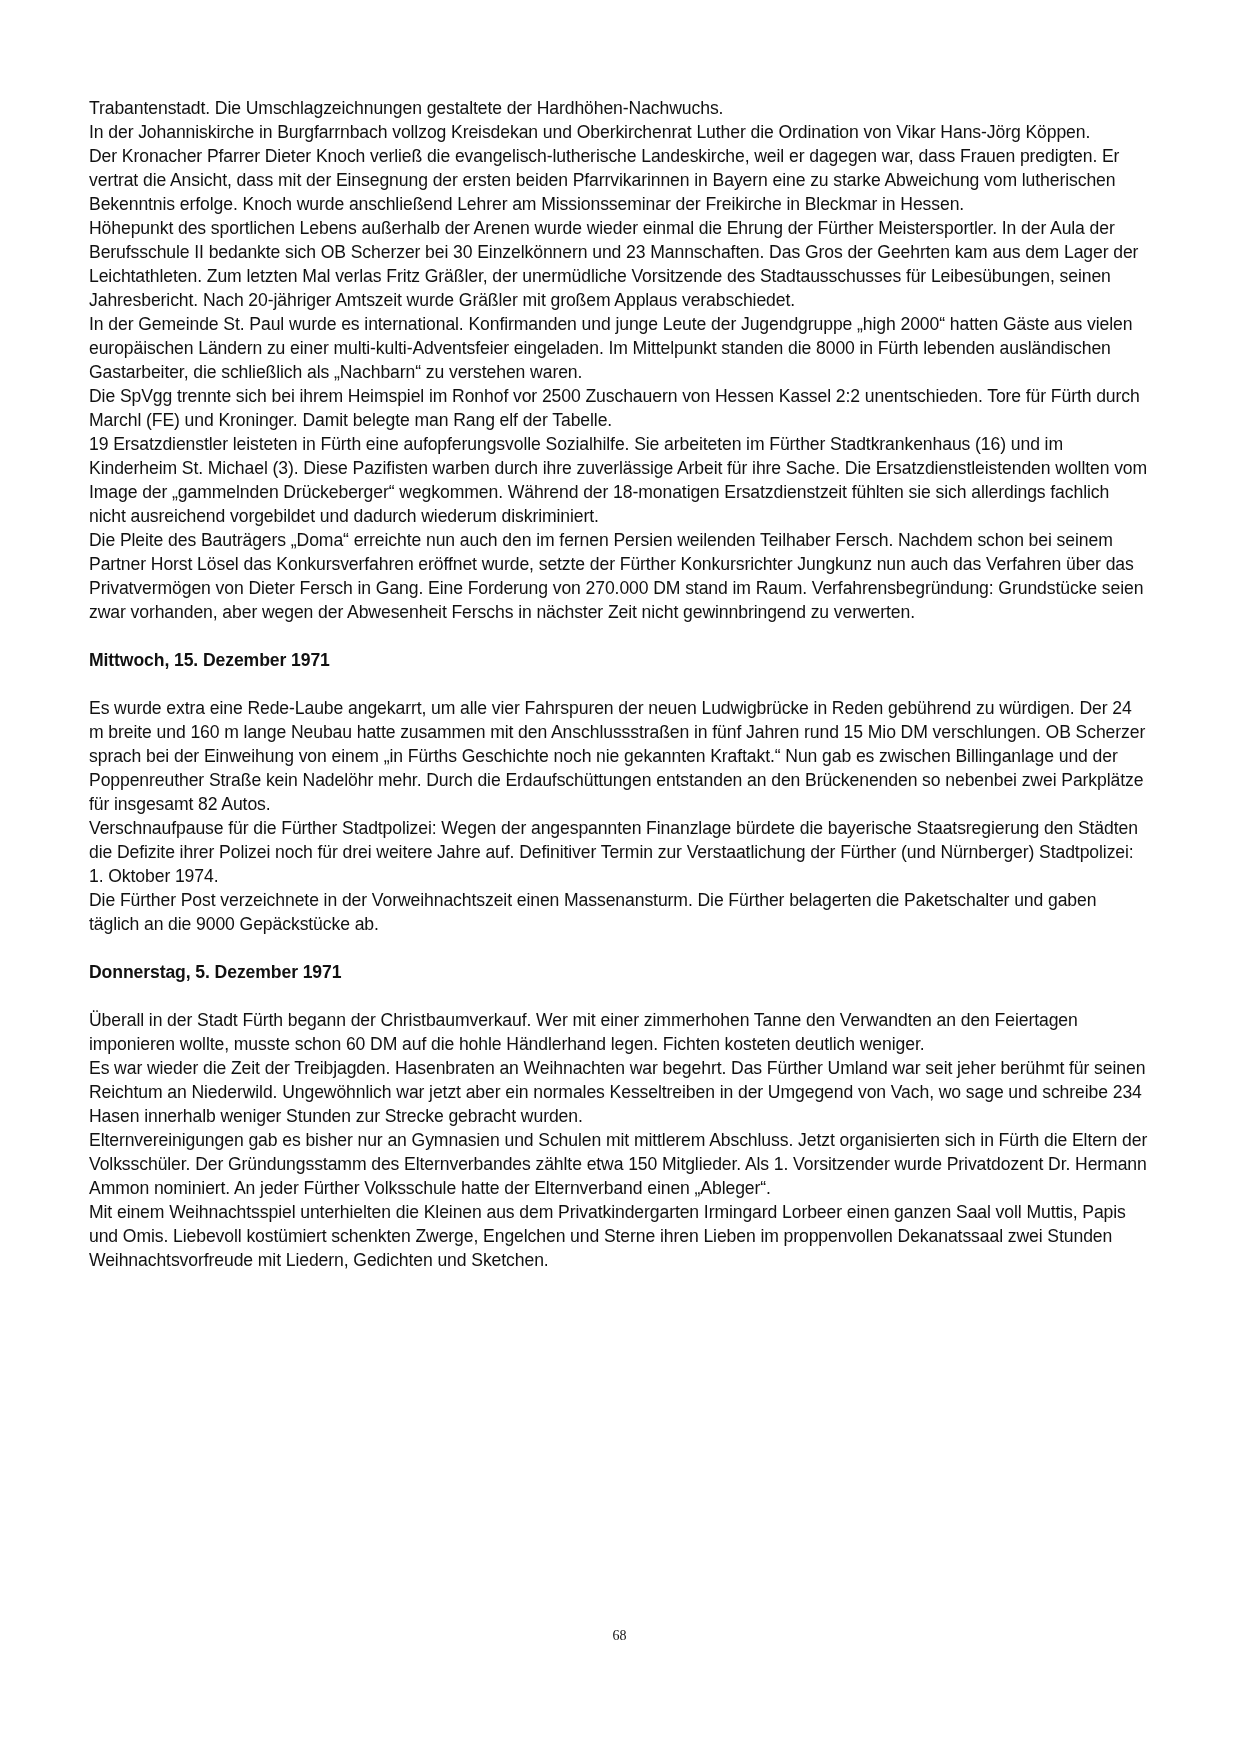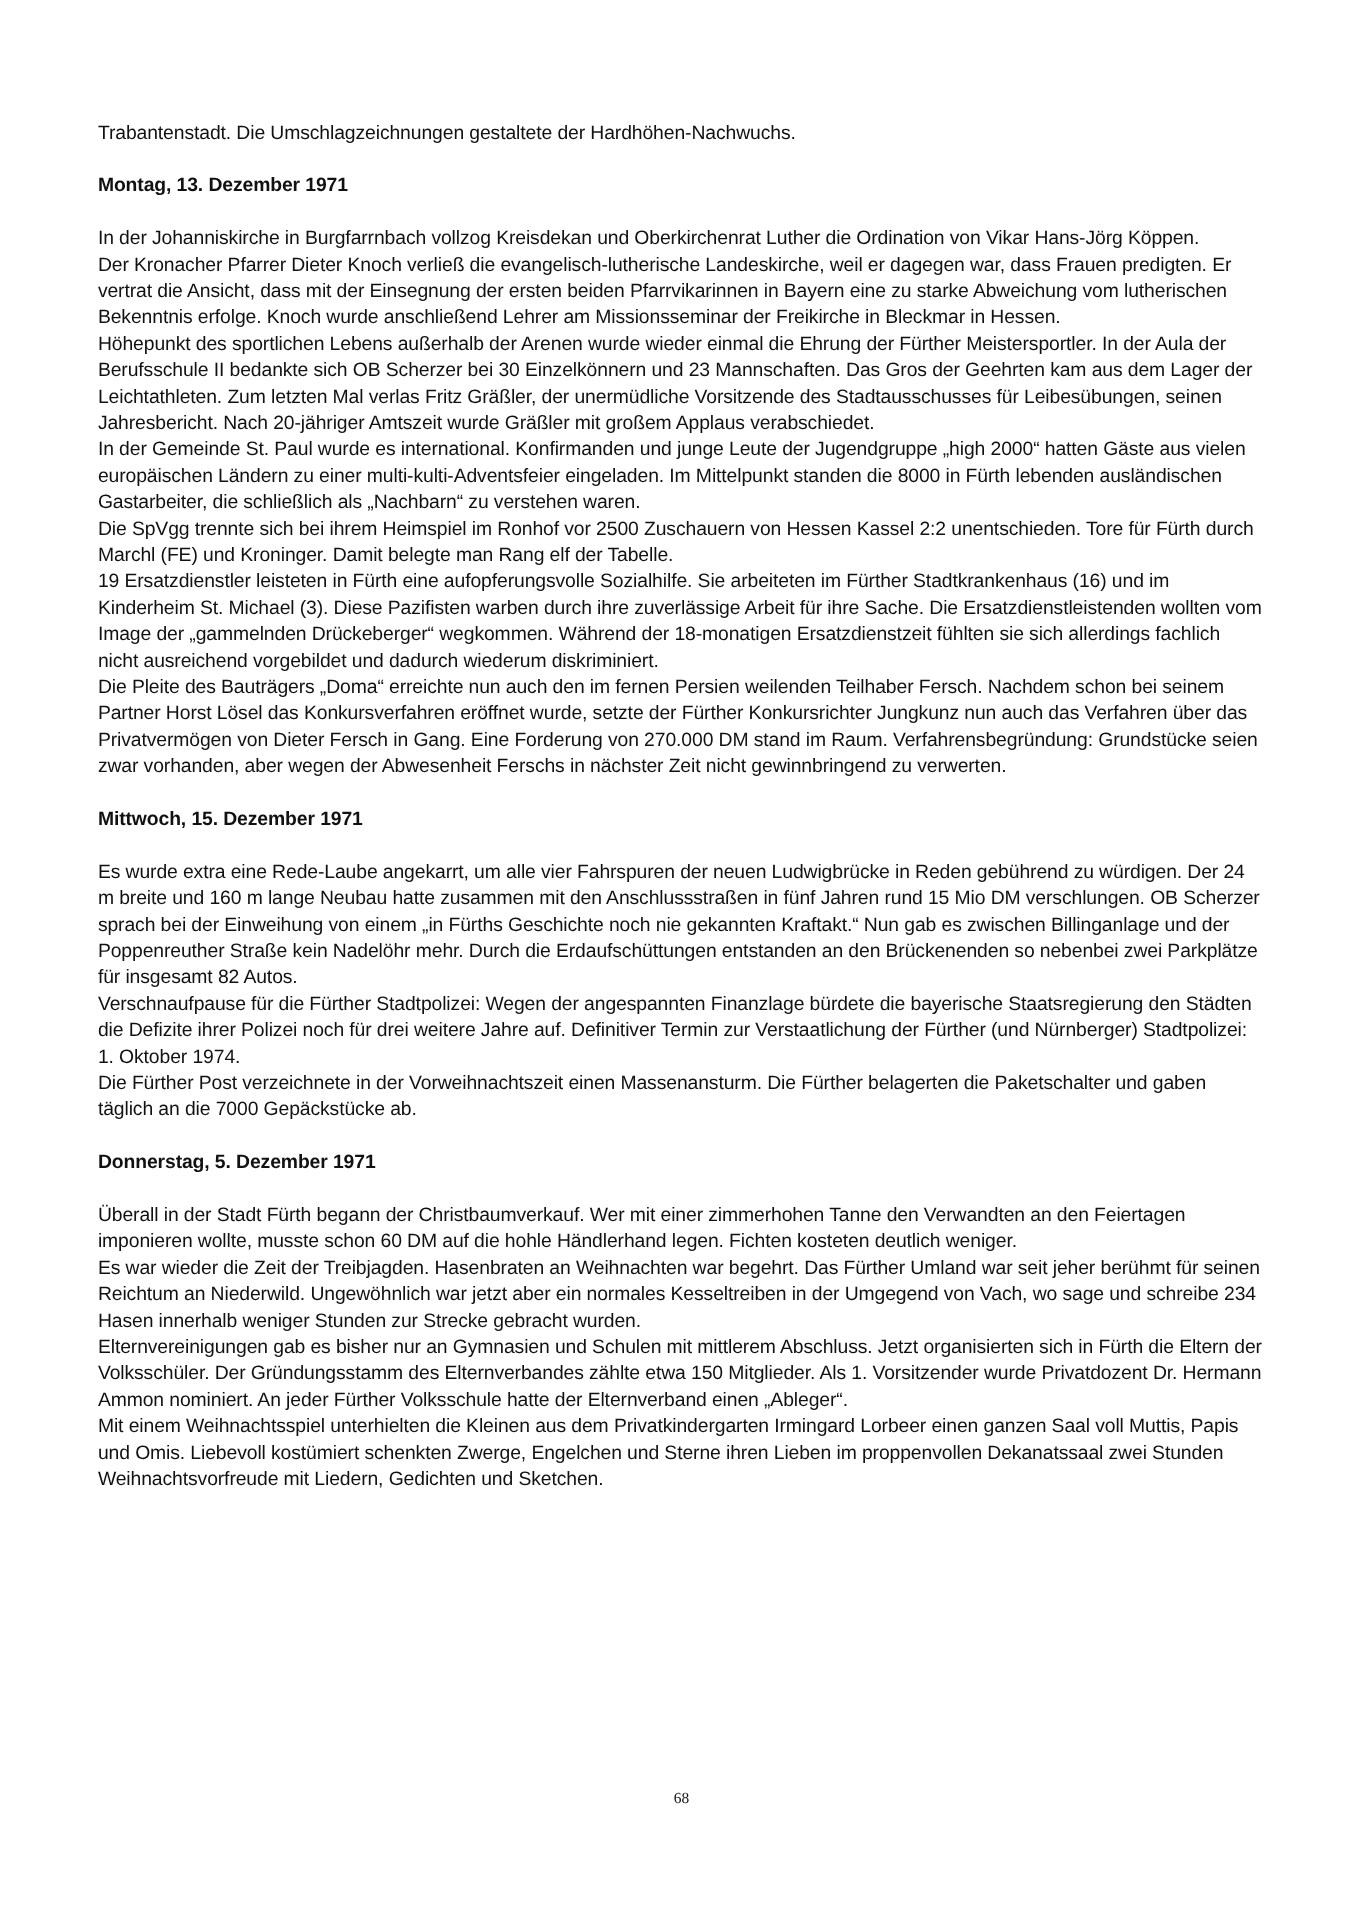--- a/index.html
+++ b/index.html
@@ -1,20 +1,20 @@
 <!DOCTYPE html>
 <html><head>
 <meta charset="utf-8">
 <style>
   html, body { margin: 0; padding: 0; background: #ffffff; }
   body { width: 1239px; height: 1753px; position: relative; overflow: hidden; }
   .page {
     position: absolute;
     left: 89px;
-    top: 108px;
+    top: 96px;
     width: 1060px;
     font-family: "Liberation Sans", sans-serif;
     font-size: 17.6px;
     line-height: 24px;
     color: #111111;
     letter-spacing: -0.1px;
   }
   .para { margin: 0; white-space: normal; }
   .heading {
     font-weight: bold;
@@ -33,38 +33,37 @@
     color: #111111;
   }
 </style>
 </head>
 <body>
 
 <div class="page">
   <p class="para">Trabantenstadt. Die Umschlagzeichnungen gestaltete der Hardhöhen-Nachwuchs.</p>
 
   <div class="section">
-    <p class="heading">Montag, 13. Dezember 1971</p>
     <p class="para">In der Johanniskirche in Burgfarrnbach vollzog Kreisdekan und Oberkirchenrat Luther die Ordination von Vikar Hans-Jörg Köppen.</p>
     <p class="para">Der Kronacher Pfarrer Dieter Knoch verließ die evangelisch-lutherische Landeskirche, weil er dagegen war, dass Frauen predigten. Er vertrat die Ansicht, dass mit der Einsegnung der ersten beiden Pfarrvikarinnen in Bayern eine zu starke Abweichung vom lutherischen Bekenntnis erfolge. Knoch wurde anschließend Lehrer am Missionsseminar der Freikirche in Bleckmar in Hessen.</p>
     <p class="para">Höhepunkt des sportlichen Lebens außerhalb der Arenen wurde wieder einmal die Ehrung der Fürther Meistersportler. In der Aula der Berufsschule II bedankte sich OB Scherzer bei 30 Einzelkönnern und 23 Mannschaften. Das Gros der Geehrten kam aus dem Lager der Leichtathleten. Zum letzten Mal verlas Fritz Gräßler, der unermüdliche Vorsitzende des Stadtausschusses für Leibesübungen, seinen Jahresbericht. Nach 20-jähriger Amtszeit wurde Gräßler mit großem Applaus verabschiedet.</p>
     <p class="para">In der Gemeinde St. Paul wurde es international. Konfirmanden und junge Leute der Jugendgruppe „high 2000“ hatten Gäste aus vielen europäischen Ländern zu einer multi-kulti-Adventsfeier eingeladen. Im Mittelpunkt standen die 8000 in Fürth lebenden ausländischen Gastarbeiter, die schließlich als „Nachbarn“ zu verstehen waren.</p>
     <p class="para">Die SpVgg trennte sich bei ihrem Heimspiel im Ronhof vor 2500 Zuschauern von Hessen Kassel 2:2 unentschieden. Tore für Fürth durch Marchl (FE) und Kroninger. Damit belegte man Rang elf der Tabelle.</p>
   </div>
 
   <div class="section">
     <p class="para">19 Ersatzdienstler leisteten in Fürth eine aufopferungsvolle Sozialhilfe. Sie arbeiteten im Fürther Stadtkrankenhaus (16) und im Kinderheim St. Michael (3). Diese Pazifisten warben durch ihre zuverlässige Arbeit für ihre Sache. Die Ersatzdienstleistenden wollten vom Image der „gammelnden Drückeberger“ wegkommen. Während der 18-monatigen Ersatzdienstzeit fühlten sie sich allerdings fachlich nicht ausreichend vorgebildet und dadurch wiederum diskriminiert.</p>
     <p class="para">Die Pleite des Bauträgers „Doma“ erreichte nun auch den im fernen Persien weilenden Teilhaber Fersch. Nachdem schon bei seinem Partner Horst Lösel das Konkursverfahren eröffnet wurde, setzte der Fürther Konkursrichter Jungkunz nun auch das Verfahren über das Privatvermögen von Dieter Fersch in Gang. Eine Forderung von 270.000 DM stand im Raum. Verfahrensbegründung: Grundstücke seien zwar vorhanden, aber wegen der Abwesenheit Ferschs in nächster Zeit nicht gewinnbringend zu verwerten.</p>
   </div>
 
   <div class="section">
     <p class="heading">Mittwoch, 15. Dezember 1971</p>
     <p class="para">Es wurde extra eine Rede-Laube angekarrt, um alle vier Fahrspuren der neuen Ludwigbrücke in Reden gebührend zu würdigen. Der 24 m breite und 160 m lange Neubau hatte zusammen mit den Anschlussstraßen in fünf Jahren rund 15 Mio DM verschlungen. OB Scherzer sprach bei der Einweihung von einem „in Fürths Geschichte noch nie gekannten Kraftakt.“ Nun gab es zwischen Billinganlage und der Poppenreuther Straße kein Nadelöhr mehr. Durch die Erdaufschüttungen entstanden an den Brückenenden so nebenbei zwei Parkplätze für insgesamt 82 Autos.</p>
     <p class="para">Verschnaufpause für die Fürther Stadtpolizei: Wegen der angespannten Finanzlage bürdete die bayerische Staatsregierung den Städten die Defizite ihrer Polizei noch für drei weitere Jahre auf. Definitiver Termin zur Verstaatlichung der Fürther (und Nürnberger) Stadtpolizei: 1. Oktober 1974.</p>
-    <p class="para">Die Fürther Post verzeichnete in der Vorweihnachtszeit einen Massenansturm. Die Fürther belagerten die Paketschalter und gaben täglich an die 7000 Gepäckstücke ab.</p>
+    <p class="para">Die Fürther Post verzeichnete in der Vorweihnachtszeit einen Massenansturm. Die Fürther belagerten die Paketschalter und gaben täglich an die 9000 Gepäckstücke ab.</p>
   </div>
 
   <div class="section">
     <p class="heading">Donnerstag, 5. Dezember 1971</p>
     <p class="para">Überall in der Stadt Fürth begann der Christbaumverkauf. Wer mit einer zimmerhohen Tanne den Verwandten an den Feiertagen imponieren wollte, musste schon 60 DM auf die hohle Händlerhand legen. Fichten kosteten deutlich weniger.</p>
     <p class="para">Es war wieder die Zeit der Treibjagden. Hasenbraten an Weihnachten war begehrt. Das Fürther Umland war seit jeher berühmt für seinen Reichtum an Niederwild. Ungewöhnlich war jetzt aber ein normales Kesseltreiben in der Umgegend von Vach, wo sage und schreibe 234 Hasen innerhalb weniger Stunden zur Strecke gebracht wurden.</p>
     <p class="para">Elternvereinigungen gab es bisher nur an Gymnasien und Schulen mit mittlerem Abschluss. Jetzt organisierten sich in Fürth die Eltern der Volksschüler. Der Gründungsstamm des Elternverbandes zählte etwa 150 Mitglieder. Als 1. Vorsitzender wurde Privatdozent Dr. Hermann Ammon nominiert. An jeder Fürther Volksschule hatte der Elternverband einen „Ableger“.</p>
     <p class="para">Mit einem Weihnachtsspiel unterhielten die Kleinen aus dem Privatkindergarten Irmingard Lorbeer einen ganzen Saal voll Muttis, Papis und Omis. Liebevoll kostümiert schenkten Zwerge, Engelchen und Sterne ihren Lieben im proppenvollen Dekanatssaal zwei Stunden Weihnachtsvorfreude mit Liedern, Gedichten und Sketchen.</p>
   </div>
 </div>

